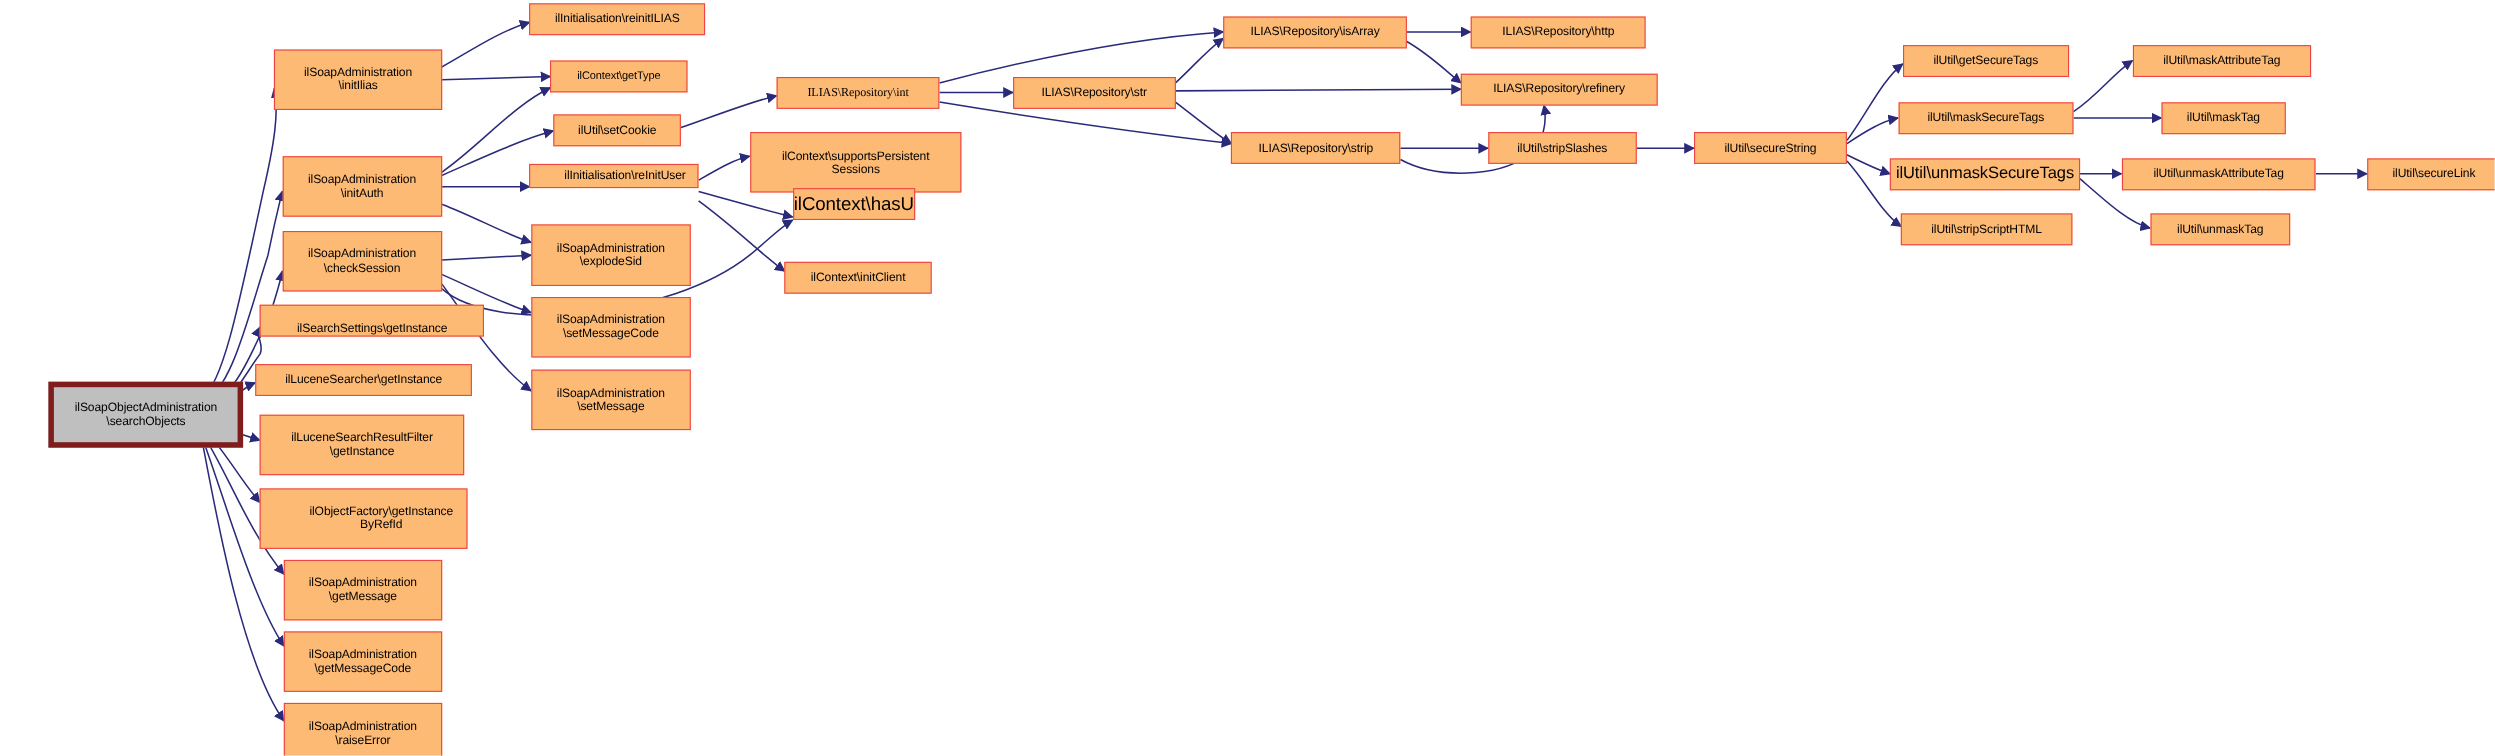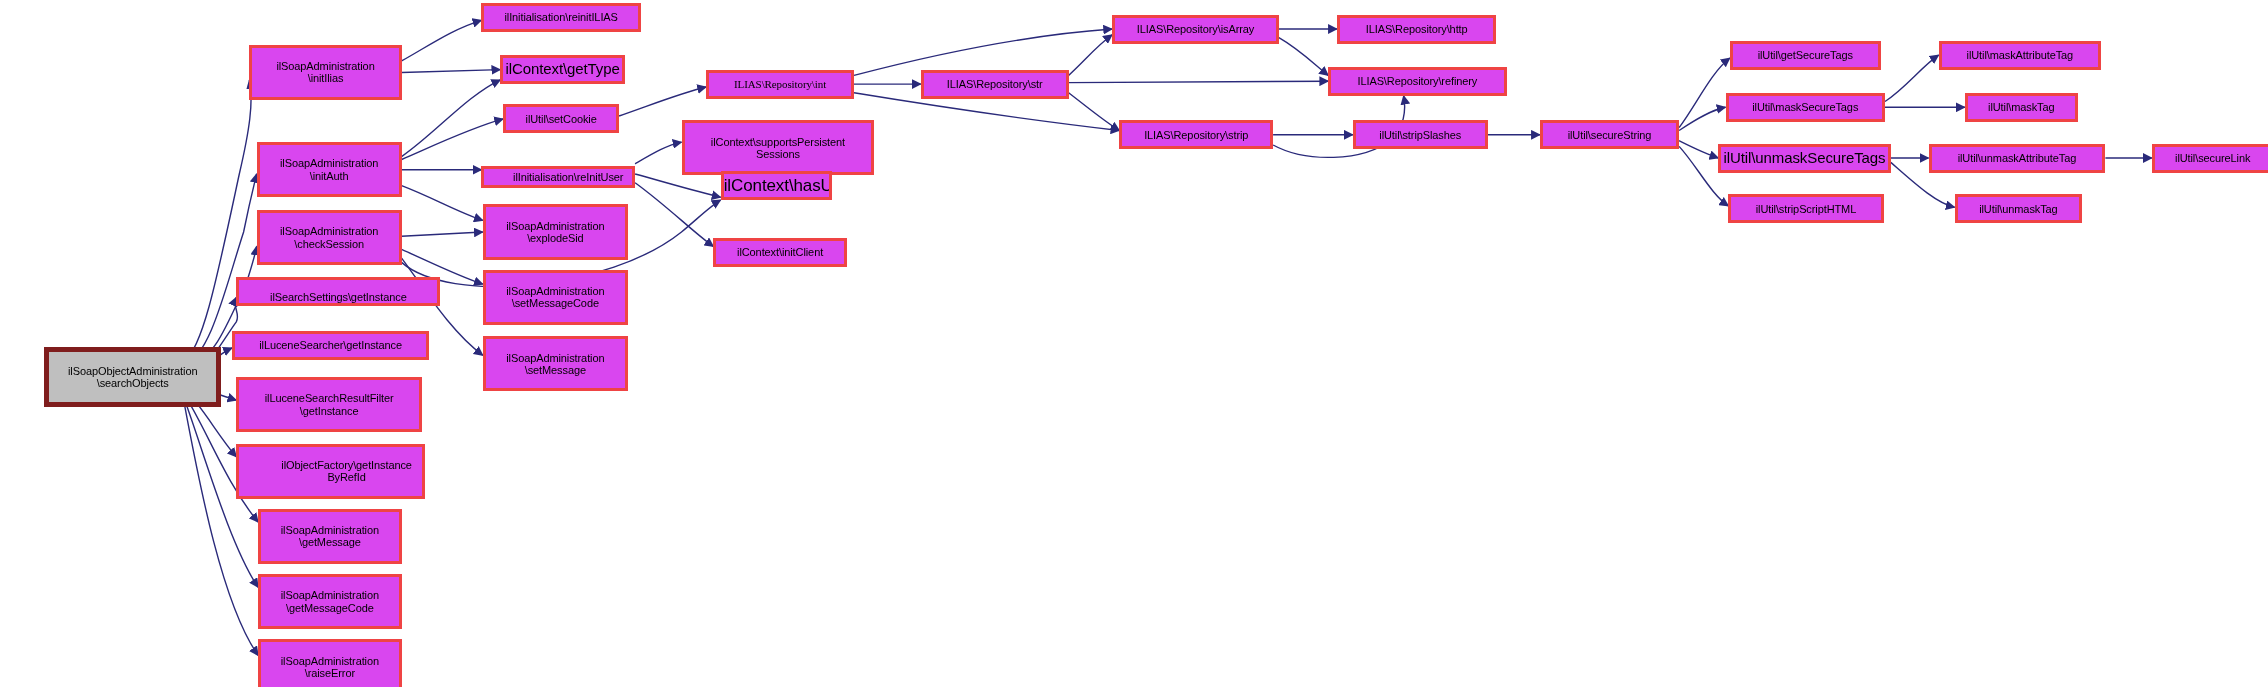--- a/index.html
+++ b/index.html
@@ -8,22 +8,22 @@
     width:2268px;
     height:687px;
     background:#ffffff;
     font-family:"Liberation Sans", sans-serif;
     overflow:hidden;
   }
   #edge-layer{position:absolute;left:0;top:0;width:2268px;height:687px;pointer-events:none;}
   .node{
     position:absolute;
     box-sizing:border-box;
-    border:3px solid #ef4444;
-    background:#d946ef;
+    border:1px solid #ef4444;
+    background:#fdba74;
     color:#000000;
     display:flex;
     align-items:center;
     justify-content:center;
     text-align:center;
     line-height:1.12;
     letter-spacing:-0.1px;
     white-space:pre-line;
     overflow:hidden;
   }
@@ -106,23 +106,23 @@
 \getInstance</span></div>
       <div class="node" style="left: 236.35px; top: 443.7px; width: 188.5px; height: 55.1px; font-size: 11.0055px; padding-left: 32px;"><span>ilObjectFactory\getInstance
 ByRefId</span></div>
       <div class="node" style="left: 258.1px; top: 508.95px; width: 143.55px; height: 55.1px; font-size: 11.0055px;"><span>ilSoapAdministration
 \getMessage</span></div>
       <div class="node" style="left: 258.1px; top: 574.2px; width: 143.55px; height: 55.1px; font-size: 11.0055px;"><span>ilSoapAdministration
 \getMessageCode</span></div>
       <div class="node" style="left: 258.1px; top: 639.45px; width: 143.55px; height: 55.1px; font-size: 11.0055px;"><span>ilSoapAdministration
 \raiseError</span></div>
       <div class="node" style="left: 481.4px; top: 2.9px; width: 159.5px; height: 29px; font-size: 11.0055px;"><span>ilInitialisation\reinitILIAS</span></div>
-      <div class="node" style="left: 500.25px; top: 55.1px; width: 124.7px; height: 29px; font-size: 15px;"><span>ilContext\getType</span></div>
+      <div class="node" style="left: 500.25px; top: 55.1px; width: 124.7px; height: 29px; font-size: 10px;"><span>ilContext\getType</span></div>
       <div class="node" style="left: 503.15px; top: 104.4px; width: 116px; height: 29px; font-size: 11.0055px;"><span>ilUtil\setCookie</span></div>
-      <div class="node" style="left: 481.4px; top: 166px; width: 153.7px; height: 22px; font-size: 11.0055px; padding-left: 20px;"><span>ilInitialisation\reInitUser</span></div>
+      <div class="node" style="left: 481.4px; top: 149px; width: 153.7px; height: 22px; font-size: 11.0055px; padding-left: 20px;"><span>ilInitialisation\reInitUser</span></div>
       <div class="node" style="left: 482.85px; top: 204.45px; width: 145px; height: 55.1px; font-size: 11.0055px;"><span>ilSoapAdministration
 \explodeSid</span></div>
       <div class="node" style="left: 482.85px; top: 269.7px; width: 145px; height: 55.1px; font-size: 11.0055px;"><span>ilSoapAdministration
 \setMessageCode</span></div>
       <div class="node" style="left: 482.85px; top: 336.4px; width: 145px; height: 55.1px; font-size: 11.0055px;"><span>ilSoapAdministration
 \setMessage</span></div>
       <div class="node" style="left: 706.15px; top: 69.6px; width: 147.9px; height: 29px; font-size: 11.0055px; font-family: Liberation Serif, serif;"><span>ILIAS\Repository\int</span></div>
       <div class="node" style="left: 681.5px; top: 120.35px; width: 192.85px; height: 55.1px; font-size: 11.0055px;"><span>ilContext\supportsPersistent
 Sessions</span></div>
       <div class="node" style="left: 720.65px; top: 171px; width: 111px; height: 29px; font-size: 17px;"><span>ilContext\hasUser</span></div>

